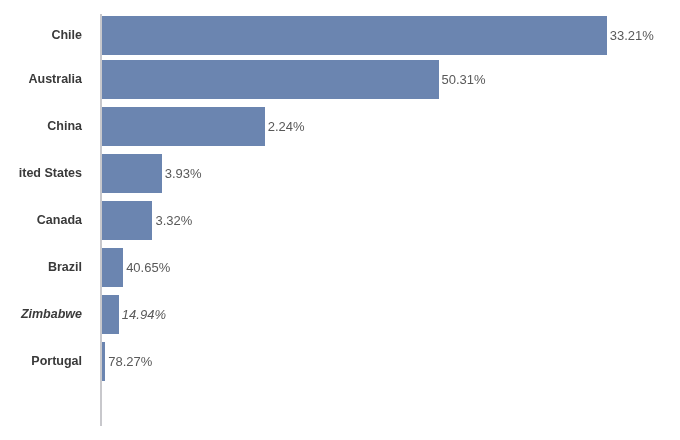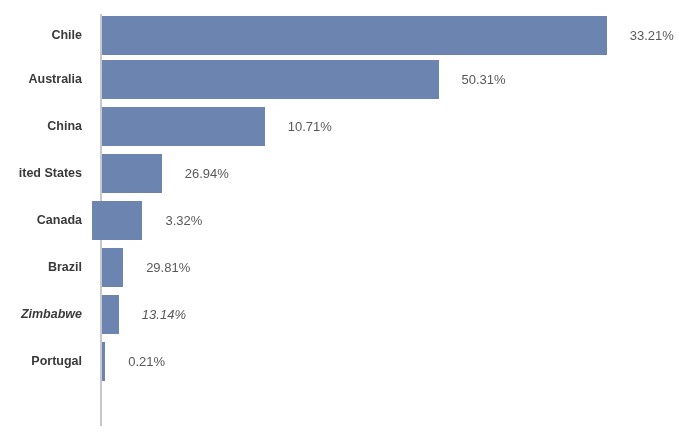--- a/index.html
+++ b/index.html
@@ -80,21 +80,21 @@
 
   .value-label {
     position: absolute;
     top: 0;
     height: 39px;
     line-height: 39px;
     font-size: 13px;
     font-weight: normal;
     color: #595959;
     white-space: nowrap;
-    padding-left: 23px;
+    padding-left: 3px;
   }
 </style>
 </head>
 <body>
 
 <div id="chart-root" style="background: rgb(255, 255, 255);">
 
   <div id="axis-line" style="background: rgb(200, 200, 204);"></div>
 
   <div id="plot-area">
@@ -109,53 +109,53 @@
         <div class="cat-label" style="height: 39px; line-height: 39px; color: rgb(58, 58, 58);">Australia</div>
         <div class="bar-track" style="left: 102px; height: 39px;">
           <div class="bar" style="width: 336.528px; height: 39px; background: rgb(107, 133, 176);"></div>
           <div class="value-label" style="left: 336.528px; height: 39px; line-height: 39px; color: rgb(89, 89, 89);">50.31%</div>
         </div>
       </div>
       <div class="bar-row" style="height: 39px; margin-bottom: 8px;">
         <div class="cat-label" style="height: 39px; line-height: 39px; color: rgb(58, 58, 58);">China</div>
         <div class="bar-track" style="left: 102px; height: 39px;">
           <div class="bar" style="width: 162.792px; height: 39px; background: rgb(107, 133, 176);"></div>
-          <div class="value-label" style="left: 162.792px; height: 39px; line-height: 39px; color: rgb(89, 89, 89);">10.71%</div>
+          <div class="value-label" style="left: 162.792px; height: 39px; line-height: 39px; color: rgb(89, 89, 89);">2.24%</div>
         </div>
       </div>
       <div class="bar-row" style="height: 39px; margin-bottom: 8px;">
         <div class="cat-label" style="height: 39px; line-height: 39px; color: rgb(58, 58, 58);">ited States</div>
         <div class="bar-track" style="left: 102px; height: 39px;">
           <div class="bar" style="width: 59.736px; height: 39px; background: rgb(107, 133, 176);"></div>
-          <div class="value-label" style="left: 59.736px; height: 39px; line-height: 39px; color: rgb(89, 89, 89);">26.94%</div>
+          <div class="value-label" style="left: 59.736px; height: 39px; line-height: 39px; color: rgb(89, 89, 89);">3.93%</div>
         </div>
       </div>
       <div class="bar-row" style="height: 39px; margin-bottom: 8px;">
         <div class="cat-label" style="height: 39px; line-height: 39px; color: rgb(58, 58, 58);">Canada</div>
-        <div class="bar-track" style="left: 92px; height: 39px;">
+        <div class="bar-track" style="left: 102px; height: 39px;">
           <div class="bar" style="width: 50.464px; height: 39px; background: rgb(107, 133, 176);"></div>
           <div class="value-label" style="left: 50.464px; height: 39px; line-height: 39px; color: rgb(89, 89, 89);">3.32%</div>
         </div>
       </div>
       <div class="bar-row" style="height: 39px; margin-bottom: 8px;">
         <div class="cat-label" style="height: 39px; line-height: 39px; color: rgb(58, 58, 58);">Brazil</div>
         <div class="bar-track" style="left: 102px; height: 39px;">
           <div class="bar" style="width: 21.128px; height: 39px; background: rgb(107, 133, 176);"></div>
-          <div class="value-label" style="left: 21.128px; height: 39px; line-height: 39px; color: rgb(89, 89, 89);">29.81%</div>
+          <div class="value-label" style="left: 21.128px; height: 39px; line-height: 39px; color: rgb(89, 89, 89);">40.65%</div>
         </div>
       </div>
       <div class="bar-row" style="height: 39px; margin-bottom: 8px; font-style: italic;">
         <div class="cat-label" style="height: 39px; line-height: 39px; color: rgb(58, 58, 58);">Zimbabwe</div>
         <div class="bar-track" style="left: 102px; height: 39px;">
           <div class="bar" style="width: 16.872px; height: 39px; background: rgb(107, 133, 176);"></div>
-          <div class="value-label" style="left: 16.872px; height: 39px; line-height: 39px; color: rgb(89, 89, 89);">13.14%</div>
+          <div class="value-label" style="left: 16.872px; height: 39px; line-height: 39px; color: rgb(89, 89, 89);">14.94%</div>
         </div>
       </div>
       <div class="bar-row" style="height: 39px; margin-bottom: 8px;">
         <div class="cat-label" style="height: 39px; line-height: 39px; color: rgb(58, 58, 58);">Portugal</div>
         <div class="bar-track" style="left: 102px; height: 39px;">
           <div class="bar" style="width: 3.192px; height: 39px; background: rgb(107, 133, 176);"></div>
-          <div class="value-label" style="left: 3.192px; height: 39px; line-height: 39px; color: rgb(89, 89, 89);">0.21%</div>
+          <div class="value-label" style="left: 3.192px; height: 39px; line-height: 39px; color: rgb(89, 89, 89);">78.27%</div>
         </div>
       </div>
     </div>
 
 </div>
 
 </body></html>

